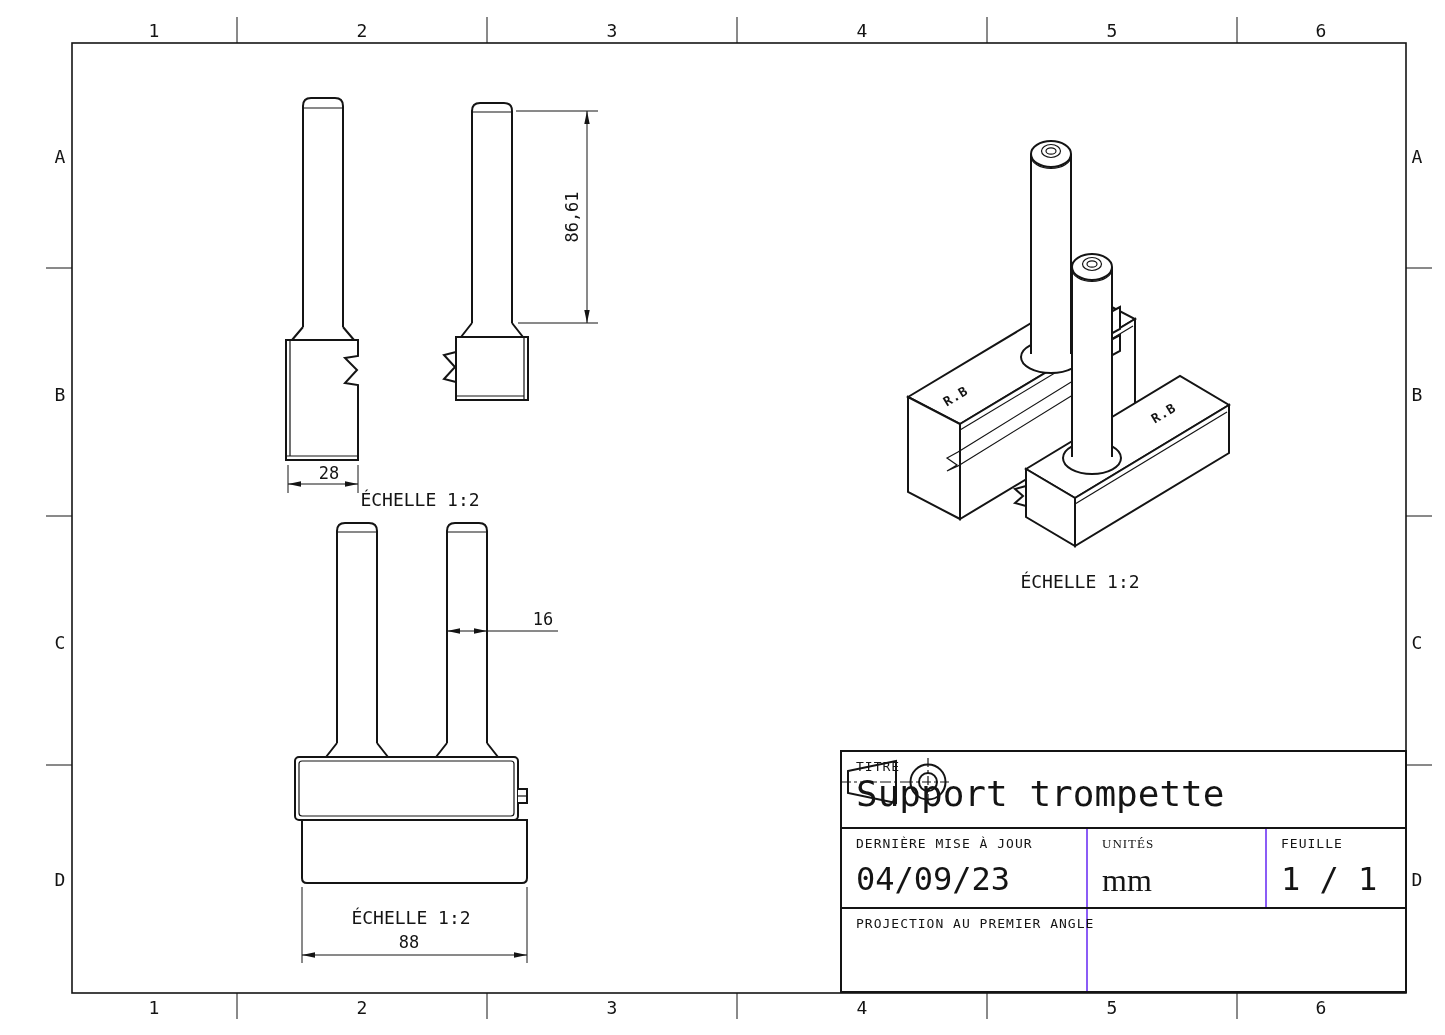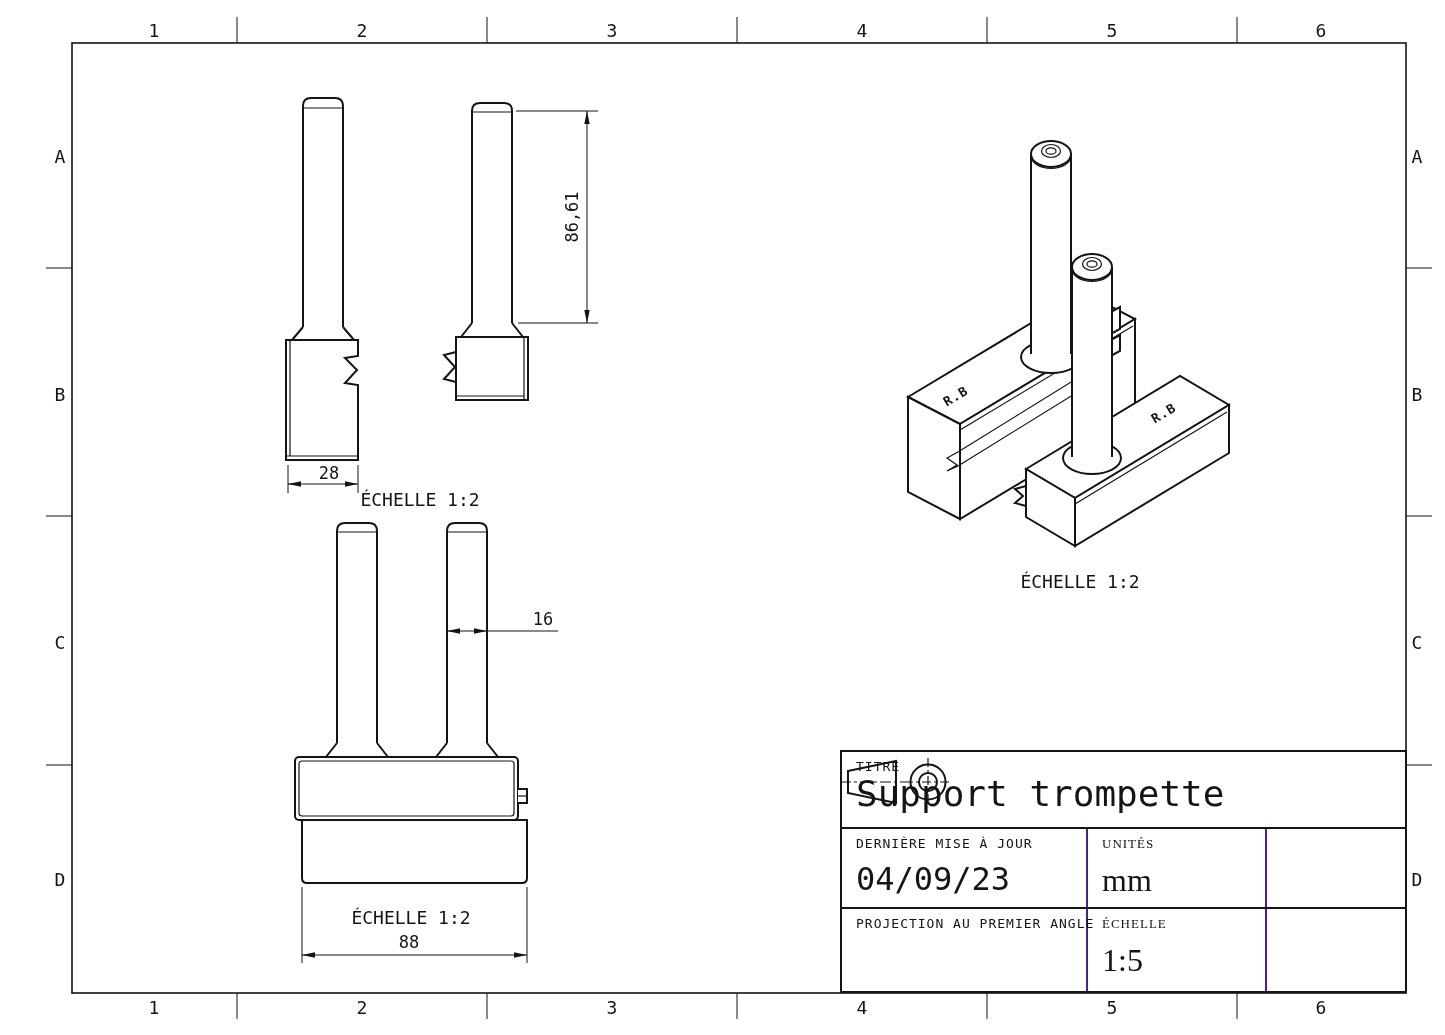--- a/index.html
+++ b/index.html
@@ -20,21 +20,21 @@
   
   .tb{position:absolute;left:840px;top:750px;width:567px;height:243px;
       border:2px solid #141414;background:#fff;box-sizing:border-box;}
   .tb-row1{height:77px;border-bottom:2px solid #141414;box-sizing:border-box;
            padding:7px 0 0 14px;}
   .tb-label{font-size:13px;letter-spacing:1px;white-space:nowrap;}
   .tb-title{font-size:36px;line-height:1.05;margin-top:1px;white-space:nowrap;}
   .tb-cells{display:flex;box-sizing:border-box;}
   .r2{height:80px;border-bottom:2px solid #141414;}
   .r3{height:82px;}
-  .tb-cell{box-sizing:border-box;padding:7px 0 0 14px;border-right:2px solid #4c1d95;}
+  .tb-cell{box-sizing:border-box;padding:7px 0 0 14px;border-right:2px solid #8b5cf6;}
   .c1{width:246px;}
   .c2{width:179px;font-family:Liberation Serif, serif;}
   .c3{flex:1;border-right:none;}
   .tb-value{font-size:32px;line-height:1.1;margin-top:11px;white-space:nowrap;}
   .proj-sym{display:block;margin:3px 0 0 -4px;}
 </style>
 </head>
 <body>
 
 <div class="sheet">
@@ -189,34 +189,34 @@
       <div class="tb-title">Support trompette</div>
     </div>
     <div class="tb-cells r2">
       <div class="tb-cell c1">
         <div class="tb-label">DERNIÈRE MISE À JOUR</div>
         <div class="tb-value">04/09/23</div>
       </div>
       <div class="tb-cell c2">
         <div class="tb-label">UNITÉS</div>
         <div class="tb-value">mm</div>
+      </div>
+      <div class="tb-cell c3">
+        <div class="tb-label">FEUILLE</div>
+        <div class="tb-value">1 / 1</div>
       </div>
     </div>
     <div class="tb-cells r3">
       <div class="tb-cell c1">
         <div class="tb-label">PROJECTION AU PREMIER ANGLE</div>
         <svg class="proj-sym" width="124" height="54" viewBox="0 0 124 54">
           <path d="M10,16 L58,6 V48 L10,38 Z" fill="none" stroke="#141414" stroke-width="2"></path>
           <path d="M2,27 H66" stroke="#141414" stroke-width="1.2" fill="none" stroke-dasharray="11 3 3 3"></path>
           <circle cx="90" cy="27" r="17.5" fill="none" stroke="#141414" stroke-width="2"></circle>
           <circle cx="90" cy="27" r="9" fill="none" stroke="#141414" stroke-width="2"></circle>
           <path d="M66,27 H114" stroke="#141414" stroke-width="1.2" fill="none" stroke-dasharray="9 3 3 3"></path>
           <path d="M90,3 V51" stroke="#141414" stroke-width="1.2" fill="none" stroke-dasharray="9 3 3 3"></path>
         </svg>
       </div>
-      <div class="tb-cell c2">
-        <div class="tb-label">ÉCHELLE</div>
-        <div class="tb-value">1:5</div>
-      </div>
     </div>
   </div>
 
 </div>
 
 </body></html>

